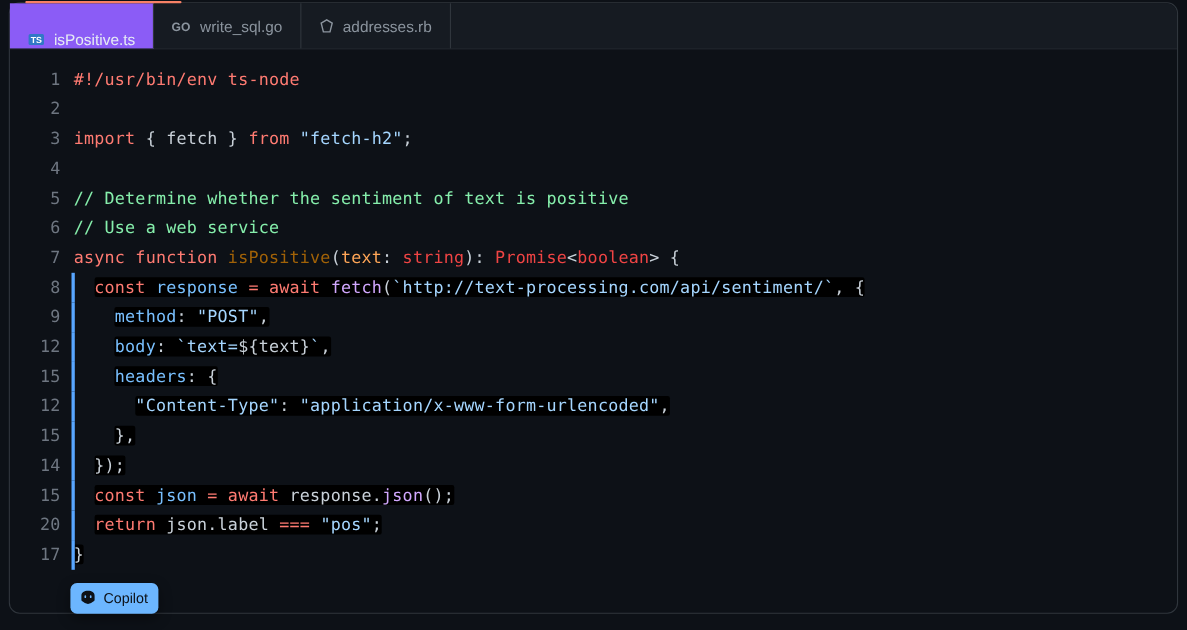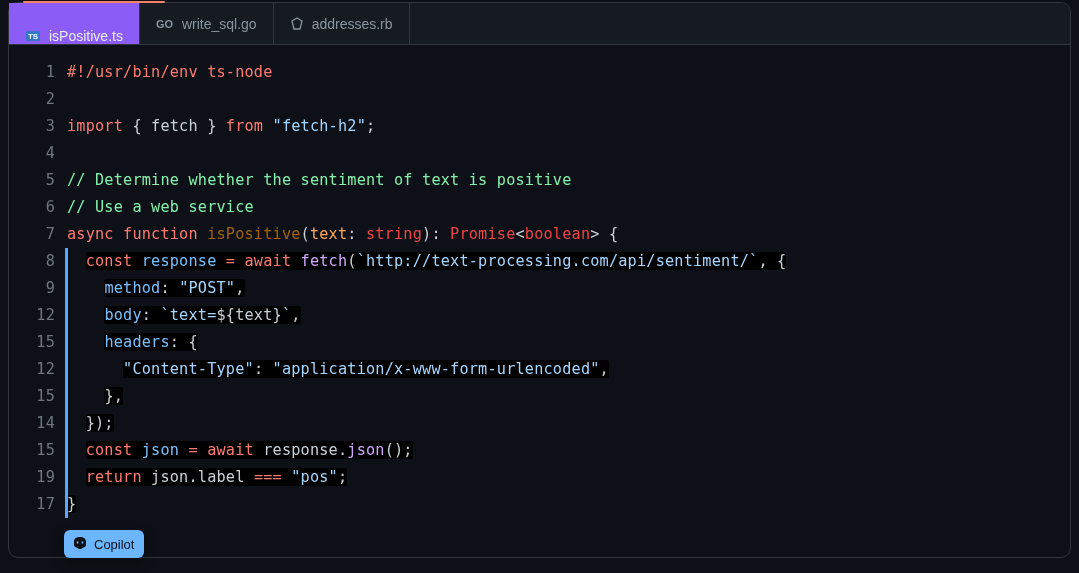--- a/index.html
+++ b/index.html
@@ -112,21 +112,21 @@
     left: 64px;
     top: 530px;
     background: #6cb6ff;
     color: #0d1117;
     font-family: -apple-system, BlinkMacSystemFont, "Segoe UI", Helvetica, Arial, sans-serif;
     font-size: 13px;
     font-weight: 500;
     padding: 6px 10px 6px 8px;
     border-radius: 6px;
     display: flex;
-    align-items: center;
+    align-items: flex-start;
     gap: 6px;
     box-shadow: 0 4px 12px rgba(0,0,0,0.4);
   }
   .copilot-badge svg { display:block; }
 </style>
 </head>
 <body>
 
 <div class="window">
   <div class="top-accent"></div>
@@ -169,21 +169,21 @@
         <div class="ln">6</div>
         <div class="ln">7</div>
         <div class="ln">8</div>
         <div class="ln">9</div>
         <div class="ln">12</div>
         <div class="ln">15</div>
         <div class="ln">12</div>
         <div class="ln">15</div>
         <div class="ln">14</div>
         <div class="ln">15</div>
-        <div class="ln">19</div>
+        <div class="ln">20</div>
         <div class="ln">17</div>
       </div>
     <div class="code" id="code"><div class="code-line"><span class="tk-keyword">#!/usr/bin/env ts-node</span></div><div class="code-line"></div><div class="code-line"><span class="tk-keyword">import</span><span class="tk-punct"> { </span><span class="tk-var">fetch</span><span class="tk-punct"> } </span><span class="tk-keyword">from</span><span class="tk-plain"> </span><span class="tk-string">"fetch-h2"</span><span class="tk-punct">;</span></div><div class="code-line"></div><div class="code-line"><span class="tk-comment">// Determine whether the sentiment of text is positive</span></div><div class="code-line"><span class="tk-comment">// Use a web service</span></div><div class="code-line"><span class="tk-keyword">async</span><span class="tk-plain"> </span><span class="tk-keyword">function</span><span class="tk-plain"> </span><span class="tk-func">isPositive</span><span class="tk-punct">(</span><span class="tk-paramname">text</span><span class="tk-punct">: </span><span class="tk-type">string</span><span class="tk-punct">)</span><span class="tk-punct">: </span><span class="tk-type">Promise</span><span class="tk-punct">&lt;</span><span class="tk-type">boolean</span><span class="tk-punct">&gt;</span><span class="tk-punct"> {</span></div><div class="code-line"><div class="hl-bar"></div><span class="tk-plain">  </span><span class="selbg"><span class="tk-keyword">const</span><span class="tk-plain"> </span><span class="tk-const">response</span><span class="tk-plain"> </span><span class="tk-keyword">=</span><span class="tk-plain"> </span><span class="tk-keyword">await</span><span class="tk-plain"> </span><span class="tk-call">fetch</span><span class="tk-punct">(</span><span class="tk-string">`http://text-processing.com/api/sentiment/`</span><span class="tk-punct">, {</span></span></div><div class="code-line"><div class="hl-bar"></div><span class="tk-plain">    </span><span class="selbg"><span class="tk-prop">method</span><span class="tk-punct">: </span><span class="tk-string">"POST"</span><span class="tk-punct">,</span></span></div><div class="code-line"><div class="hl-bar"></div><span class="tk-plain">    </span><span class="selbg"><span class="tk-prop">body</span><span class="tk-punct">: </span><span class="tk-string">`text=</span><span class="tk-punct">${</span><span class="tk-var">text</span><span class="tk-punct">}</span><span class="tk-string">`</span><span class="tk-punct">,</span></span></div><div class="code-line"><div class="hl-bar"></div><span class="tk-plain">    </span><span class="selbg"><span class="tk-prop">headers</span><span class="tk-punct">: {</span></span></div><div class="code-line"><div class="hl-bar"></div><span class="tk-plain">      </span><span class="selbg"><span class="tk-string">"Content-Type"</span><span class="tk-punct">: </span><span class="tk-string">"application/x-www-form-urlencoded"</span><span class="tk-punct">,</span></span></div><div class="code-line"><div class="hl-bar"></div><span class="tk-plain">    </span><span class="selbg"><span class="tk-punct">},</span></span></div><div class="code-line"><div class="hl-bar"></div><span class="tk-plain">  </span><span class="selbg"><span class="tk-punct">});</span></span></div><div class="code-line"><div class="hl-bar"></div><span class="tk-plain">  </span><span class="selbg"><span class="tk-keyword">const</span><span class="tk-plain"> </span><span class="tk-const">json</span><span class="tk-plain"> </span><span class="tk-keyword">=</span><span class="tk-plain"> </span><span class="tk-keyword">await</span><span class="tk-plain"> </span><span class="tk-var">response.</span><span class="tk-call">json</span><span class="tk-punct">();</span></span></div><div class="code-line"><div class="hl-bar"></div><span class="tk-plain">  </span><span class="selbg"><span class="tk-keyword">return</span><span class="tk-plain"> </span><span class="tk-var">json.label </span><span class="tk-keyword">===</span><span class="tk-plain"> </span><span class="tk-string">"pos"</span><span class="tk-punct">;</span></span></div><div class="code-line"><div class="hl-bar"></div><span class="selbg"><span class="tk-punct">}</span></span></div></div>
   </div>
 </div>
 
 <div class="copilot-badge">
   <span class="icon">
     <svg width="16" height="16" viewBox="0 0 16 16" fill="#0d1117">
       <path d="M7.998 1C4.5 1 2 2.5 2 5.5v3.7c0 .6.3 1.1.8 1.4 1.3.9 3.3 2.4 5.2 2.4s3.9-1.5 5.2-2.4c.5-.3.8-.8.8-1.4V5.5C14 2.5 11.5 1 7.998 1Zm-2.5 6.7c-.4 0-.7-.3-.7-.8V6c0-.4.3-.8.7-.8s.8.4.8.8v.9c0 .5-.4.8-.8.8Zm5 0c-.4 0-.8-.3-.8-.8V6c0-.4.4-.8.8-.8s.7.4.7.8v.9c0 .5-.3.8-.7.8Z"></path>

